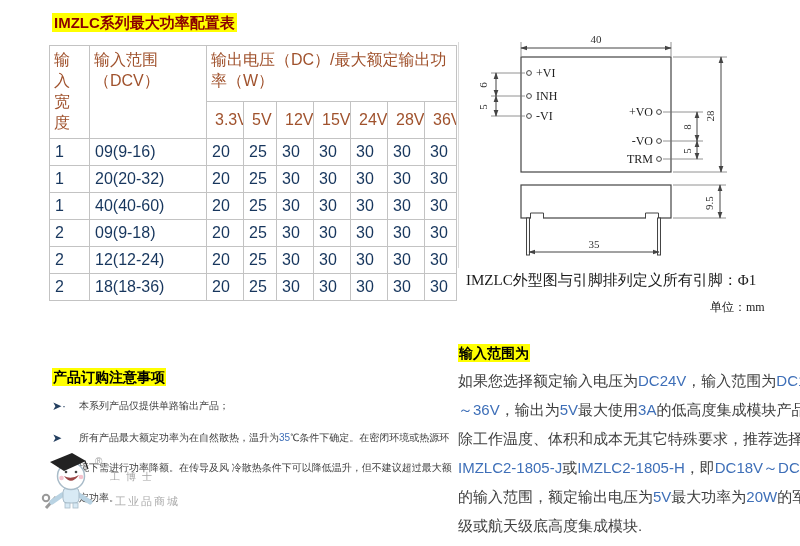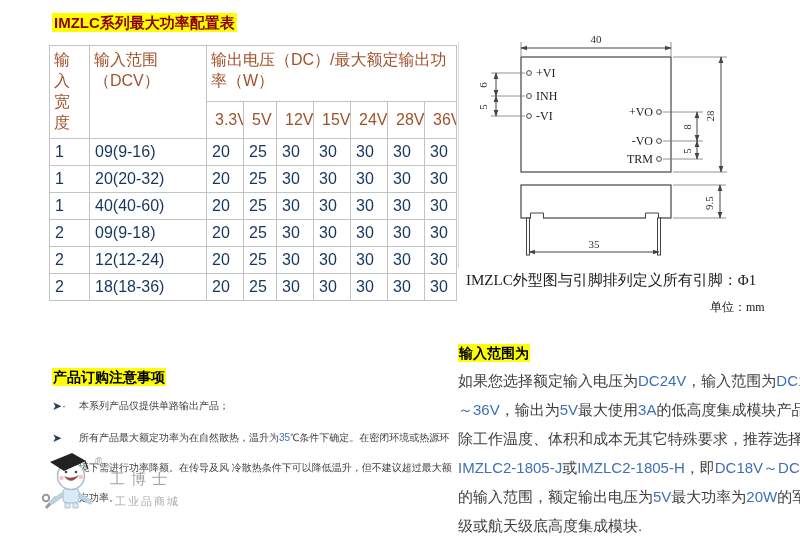--- a/index.html
+++ b/index.html
@@ -30,21 +30,21 @@
   #example-title{left:422px;top:344px;}
   .example{position:absolute;left:422px;top:366px;width:374px;font-size:15px;line-height:29px;
            color:#3f3f3f;z-index:1;}
   .seg-accent{color:#3e6fb8;}
   .bullets{position:absolute;left:16px;top:391px;width:406px;z-index:1;}
   .bullet{display:flex;margin-bottom:2px;}
   .bullet .mark{width:27px;color:#243f60;font-size:12px;line-height:30px;flex:none;}
   .bullet .btxt{flex:1;font-size:10px;line-height:30px;color:#3f3f3f;}
   .wm-mascot{position:absolute;left:4px;top:446px;z-index:3;}
   .wm-reg{position:absolute;left:59px;top:456px;font-size:10px;color:#a3a3a3;z-index:2;}
-  .wm-brand{position:absolute;left:74px;top:470px;font-size:15px;color:#a3a3a3;
+  .wm-brand{position:absolute;left:74px;top:470px;font-size:10px;color:#a3a3a3;
             letter-spacing:6px;font-family:Liberation Serif, serif;z-index:2;}
   .wm-tag{position:absolute;left:79px;top:494px;font-size:11px;color:#ababab;
           letter-spacing:2px;z-index:2;}
   .wm-url{position:absolute;left:14px;top:512px;font-size:16px;color:#b8b8b8;z-index:2;}
 </style>
 </head>
 <body>
 
 <div class="page">
 

